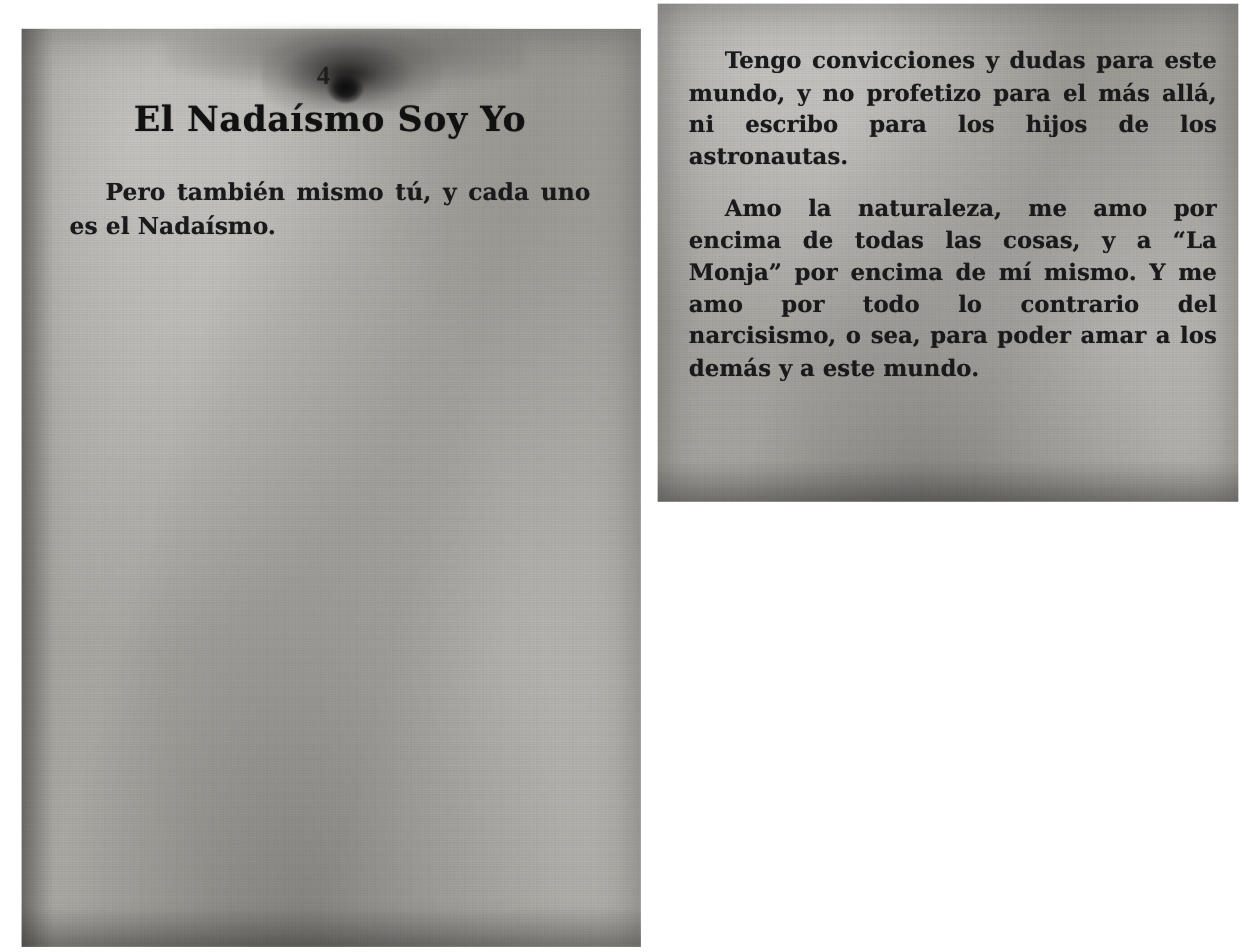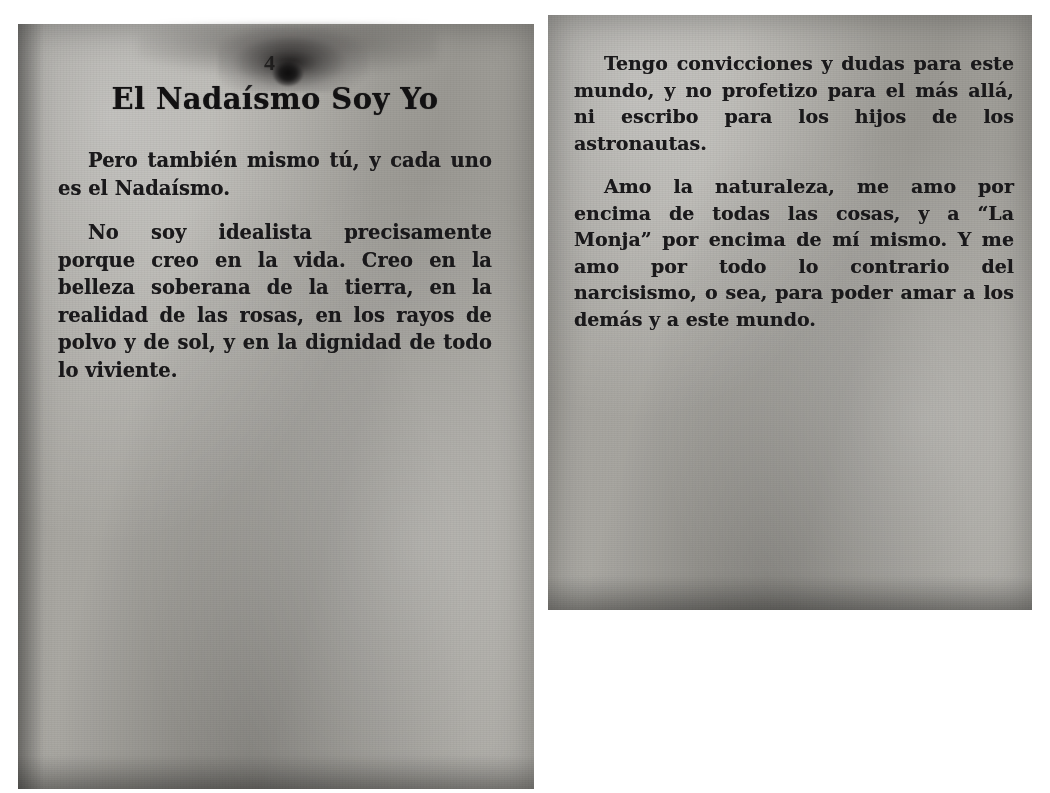--- a/index.html
+++ b/index.html
@@ -47,23 +47,23 @@
 
   #col-left {
     left: 18px;
     top: 24px;
     width: 516px;
     height: 765px;
     padding: 0;
   }
   #col-right {
     left: 548px;
-    top: 15px;
+    top: 3px;
     width: 484px;
-    height: 595px;
+    height: 415px;
   }
 
   .col-inner {
     position: relative;
     z-index: 2;
     padding: 0 24px;
   }
   #col-left .col-inner { padding: 0 42px 0 40px; }
   #col-right .col-inner { padding: 18px 18px 0 26px; }
 
@@ -174,21 +174,20 @@
     <div class="edge-bottom"></div>
     <div class="smudge smudge-wide"></div>
     <div class="smudge smudge-main"></div>
     <div class="smudge smudge-dot"></div>
     <div class="page-number">4</div>
 
     <div class="col-inner">
       <h1 class="article-title">El Nadaísmo Soy Yo</h1>
 
       <p class="para gap-before">Pero también mismo tú, y cada uno es el Nadaísmo.</p>
-      <p class="para gap-before">No soy idealista precisamente porque creo en la vida. Creo en la belleza soberana de la tierra, en la realidad de las rosas, en los rayos de polvo y de sol, y en la dignidad de todo lo viviente.</p>
     </div>
   </div>
 
   <div id="col-right" class="column">
     <div class="edge-bottom"></div>
 
     <div class="col-inner">
       <p class="para gap-before">Tengo convicciones y dudas para este mundo, y no profetizo para el más allá, ni escribo para los hijos de los astronautas.</p>
       <p class="para gap-before">Amo la naturaleza, me amo por encima de todas las cosas, y a “La Monja” por encima de mí mismo. Y me amo por todo lo contrario del narcisismo, o sea, para poder amar a los demás y a este mundo.</p>
     </div>

